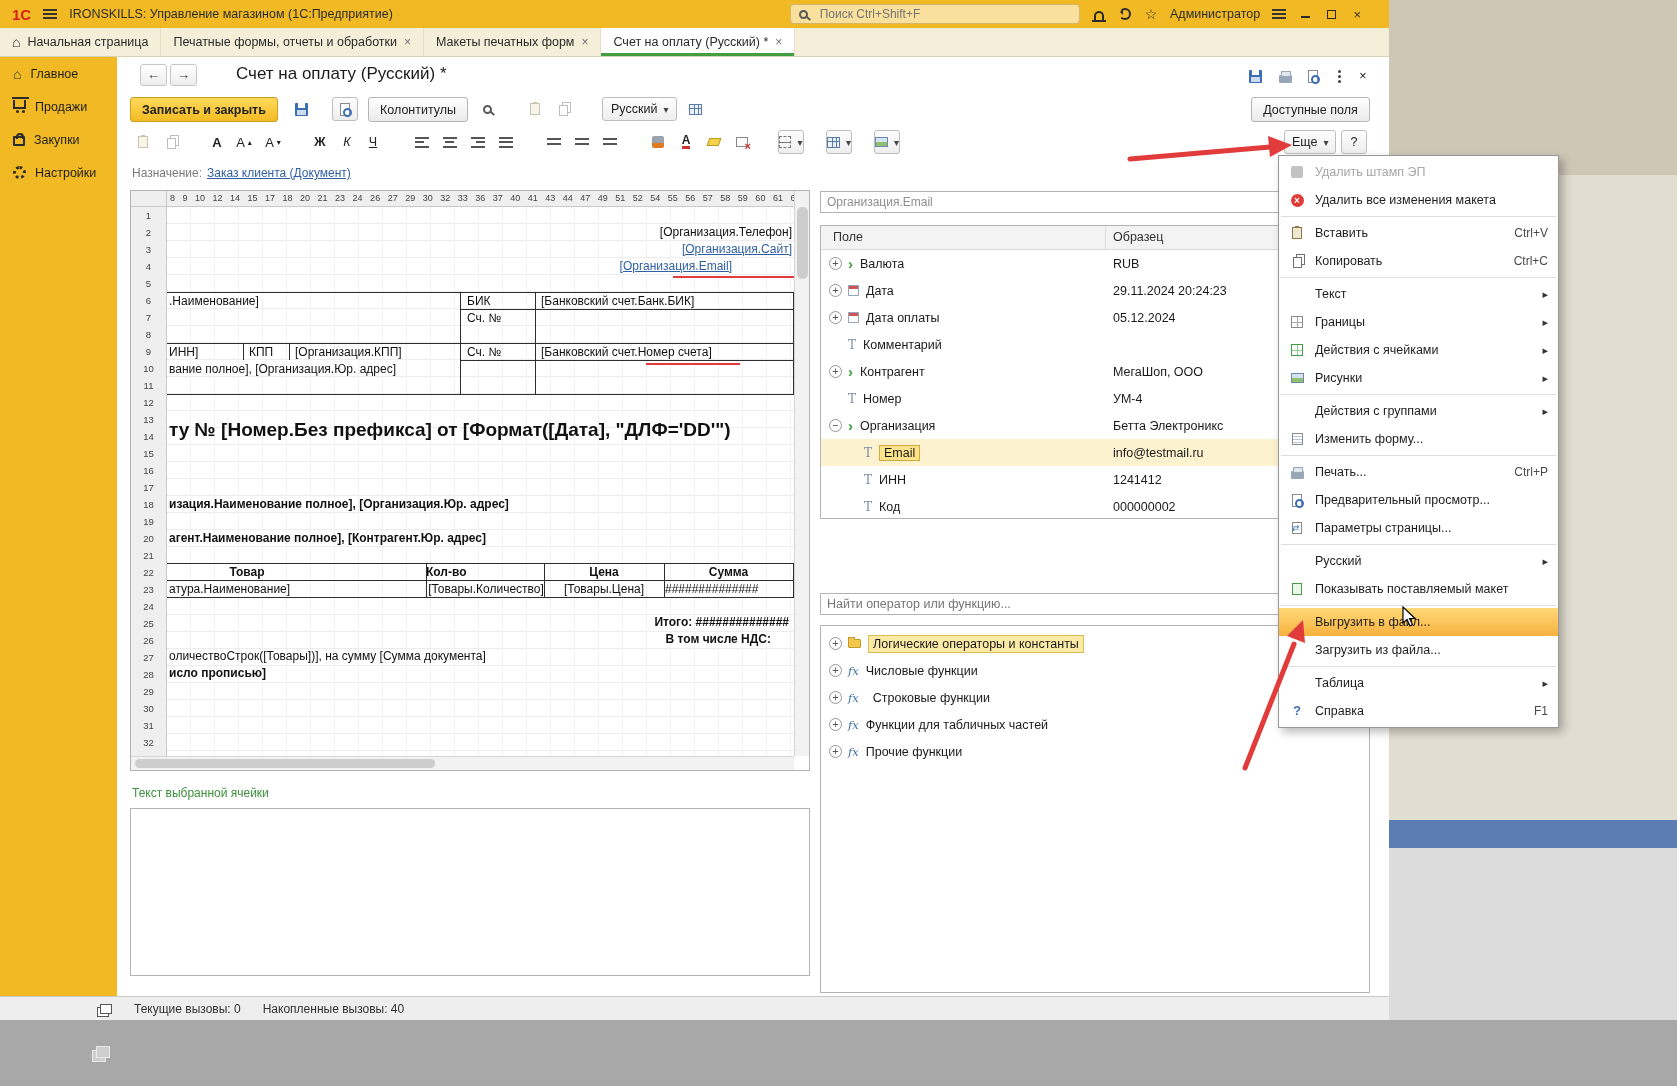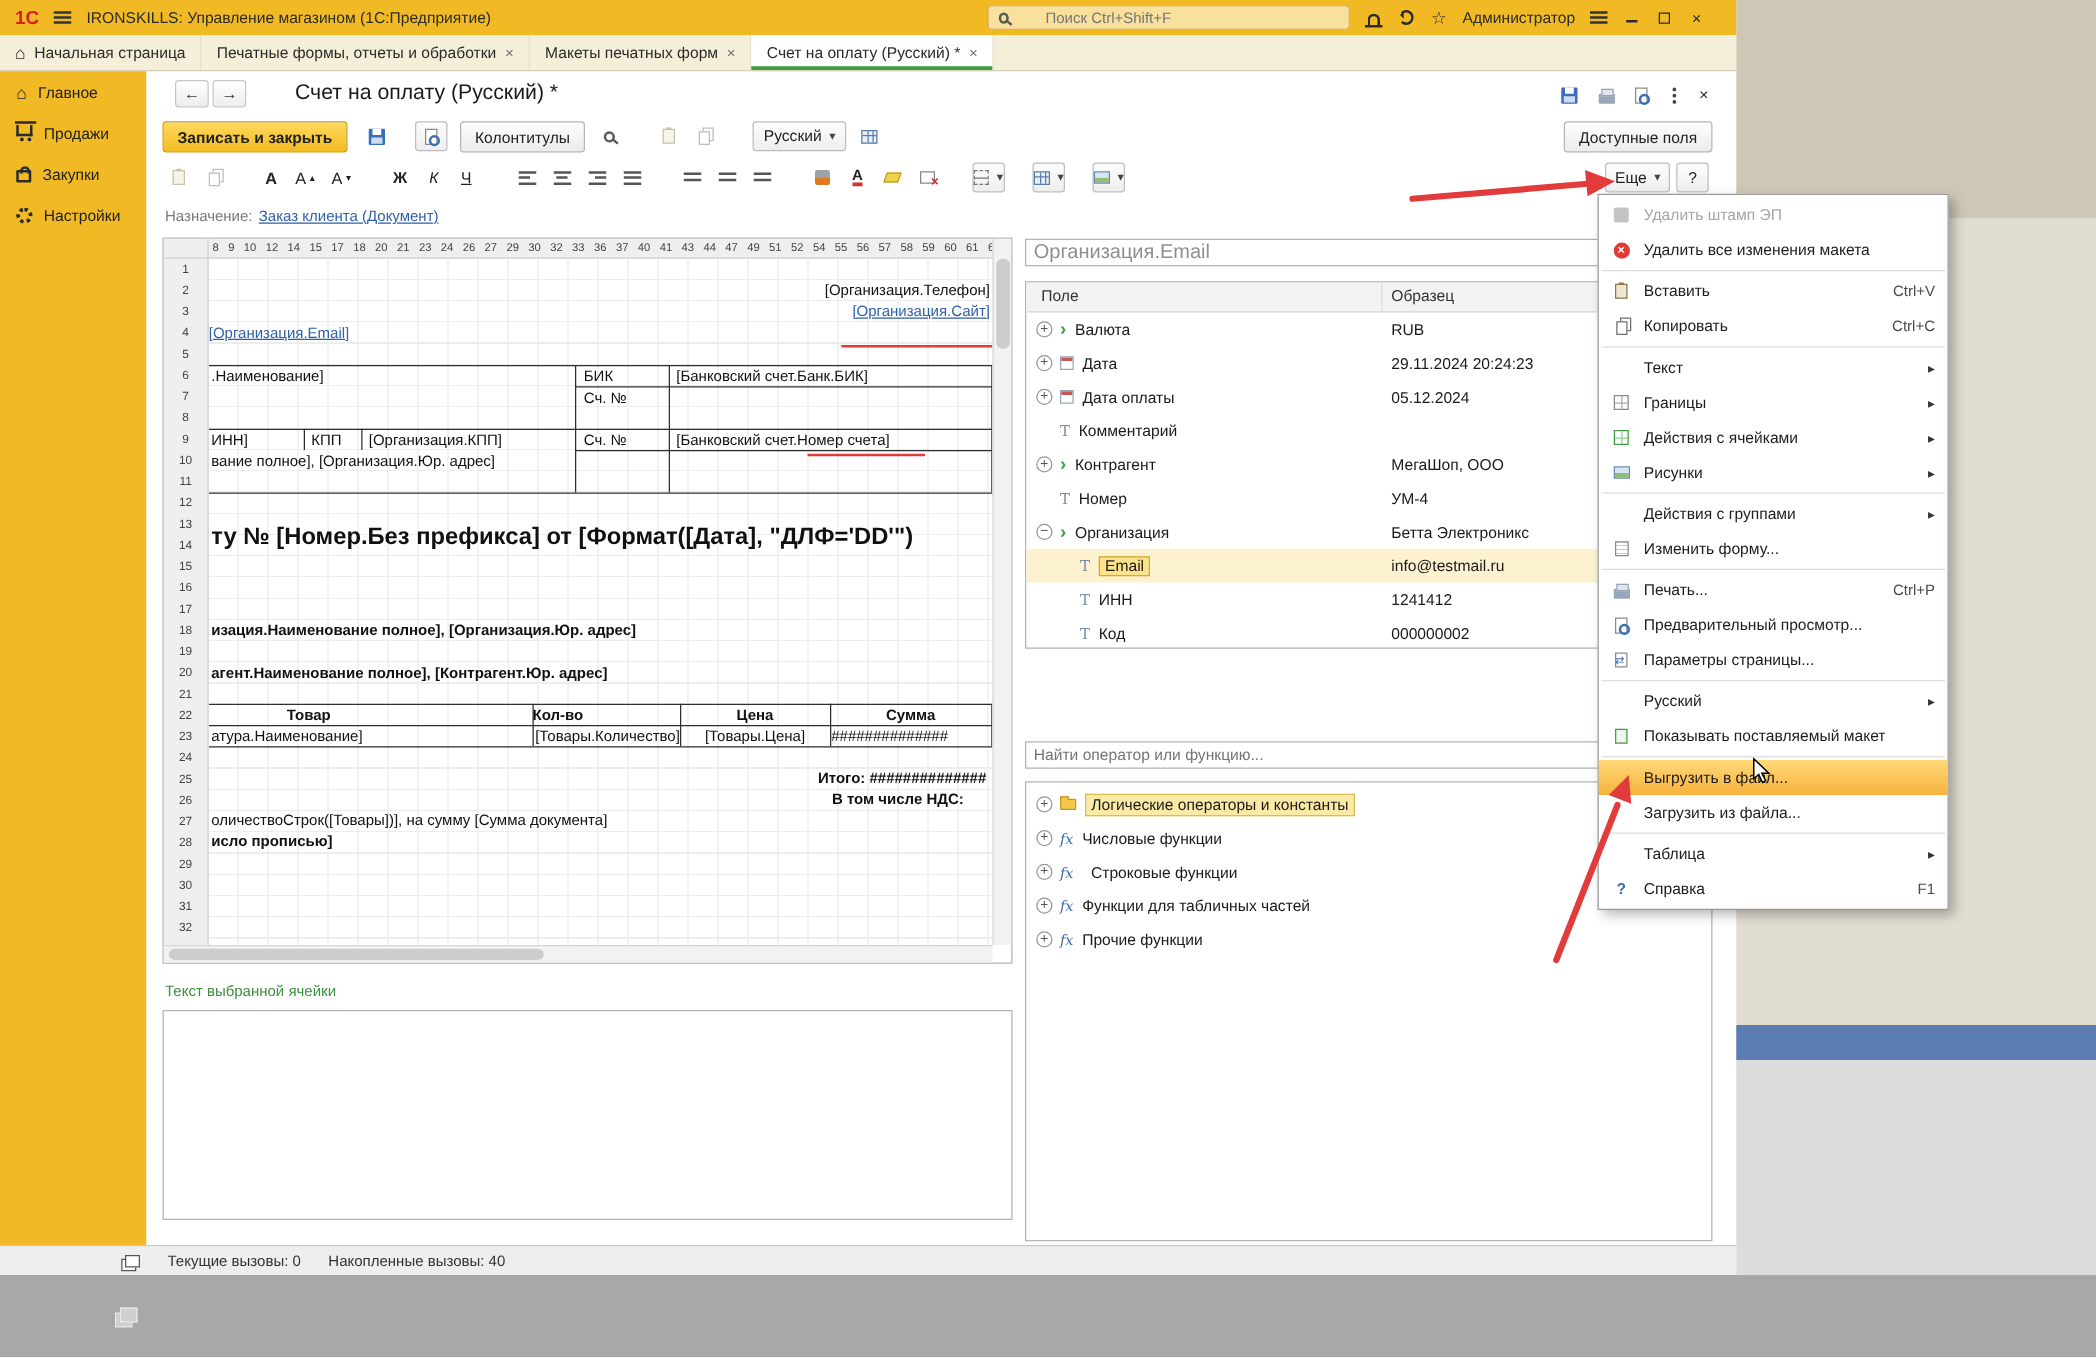--- a/index.html
+++ b/index.html
@@ -9,21 +9,21 @@
 
 .bg1{left:1389px;top:0;width:288px;height:175px;background:#cfc7b6}
 .bg2{left:1389px;top:175px;width:288px;height:645px;background:#e2ddd1}
 .bg3{left:1389px;top:820px;width:288px;height:28px;background:#5b7db2}
 .bg4{left:1389px;top:848px;width:288px;height:172px;background:#dcdcdc}
 .darkstrip{left:0;top:1020px;width:1677px;height:66px;background:#a8a8a8}
 
 .titlebar{left:0;top:0;width:1389px;height:28px;background:#f1ba25;display:flex;align-items:center;gap:12px;padding:0 12px}
 .logo{color:#d8201a;font-weight:bold;font-size:15px}
 .apptitle{font-size:12.5px;color:#2b2b2b;white-space:nowrap}
-.searchbox{position:absolute;left:790px;top:4px;width:290px;height:20px;background:rgba(255,255,255,.55);border:1px solid rgba(120,90,0,.3);border-radius:4px;display:flex;align-items:center;gap:23px;padding:0 8px}
+.searchbox{position:absolute;left:790px;top:4px;width:290px;height:20px;background:rgba(255,255,255,.55);border:1px solid rgba(120,90,0,.3);border-radius:4px;display:flex;align-items:center;gap:6px;padding:0 8px}
 .searchbox input{border:none;background:transparent;outline:none;font-size:12px;color:#555;width:100%;font-family:inherit}
 .tb-right{position:absolute;top:0;height:28px;display:flex;align-items:center}
 .win-btn{width:26px;height:28px;display:flex;align-items:center;justify-content:center;font-size:13px;color:#2b2b2b}
 .i-burger{width:14px;height:10px;background:linear-gradient(#333,#333) 0 0/100% 2px no-repeat,linear-gradient(#333,#333) 0 4px/100% 2px no-repeat,linear-gradient(#333,#333) 0 8px/100% 2px no-repeat}
 .i-bell{width:10px;height:9px;border:2px solid #2b2b2b;border-bottom:none;border-radius:6px 6px 0 0;position:relative;margin-top:2px}
 .i-bell::after{content:"";position:absolute;left:-4px;bottom:-2px;width:14px;height:2px;background:#2b2b2b}
 .i-hist{width:12px;height:12px;border:2px solid #2b2b2b;border-radius:50%;border-left-color:transparent;position:relative}
 .i-hist::after{content:"";position:absolute;left:-4px;top:-1px;border:3px solid transparent;border-right-color:#2b2b2b}
 .i-star::before{content:"☆";font-size:14px;color:#2b2b2b}
 .i-winmax{width:9px;height:9px;border:1.5px solid #2b2b2b}
@@ -94,21 +94,21 @@
 .cbig{font-size:19px;font-weight:bold;line-height:24px;height:24px;width:623px;overflow:hidden}
 .bl{position:absolute;background:#2e2e2e;width:1px;height:1px}
 .rl{position:absolute;background:#e23b3b;height:2px}
 .vscroll{position:absolute;right:0;top:0;width:15px;height:565px;background:#f2f2f2;border-left:1px solid #d5d5d5}
 .vthumb{position:absolute;left:2px;top:16px;width:11px;height:72px;background:#cdcdcd;border-radius:5px}
 .hscroll{position:absolute;left:0;bottom:0;height:14px;width:663px;background:#f2f2f2;border-top:1px solid #d5d5d5}
 .hthumb{position:absolute;left:4px;top:2px;height:9px;width:300px;background:#cdcdcd;border-radius:5px}
 .selcap{left:132px;top:786px;font-size:12px;color:#3c8f3c}
 .txtarea{left:130px;top:808px;width:680px;height:168px;border:1px solid #b3b3b3;background:#fff;resize:none;font-family:inherit}
 
-.pinput{left:820px;top:191px;width:550px;height:22px;border:1px solid #b3b3b3;background:#fff;color:#8f8f8f;font-size:16px;padding:0 6px;font-family:inherit}
+.pinput{left:820px;top:191px;width:550px;height:22px;border:1px solid #b3b3b3;background:#fff;color:#8f8f8f;font-size:12px;padding:0 6px;font-family:inherit}
 .fbox{left:820px;top:225px;width:550px;height:294px;border:1px solid #b3b3b3;background:#fff;overflow:hidden}
 .fhead{height:24px;background:#f3f3f3;border-bottom:1px solid #d8d8d8;position:relative;font-size:12.5px;color:#333;line-height:23px}
 .fhead .c1{position:absolute;left:12px}
 .fhead .c2{position:absolute;left:292px}
 .fhead .vd{position:absolute;left:284px;top:0;bottom:0;width:1px;background:#dcdcdc}
 .frow{height:27px;display:flex;align-items:center;position:relative;font-size:12.5px}
 .frow .nm{margin-left:7px}
 .frow .smp{position:absolute;left:292px}
 .frow.sel{background:#fcf2d0}
 .hlname{background:#fce288;border:1px solid #cfa93f;padding:0 4px;margin-left:3px}
@@ -381,21 +381,21 @@
 26
 27
 28
 29
 30
 31
 32</div>
     <div class="scontent">
       <div class="cell" style="top:17px;left:0;width:625px;text-align:right">[Организация.Телефон]</div>
       <div class="cell clink" style="top:34px;left:0;width:625px;text-align:right">[Организация.Сайт]</div>
-      <div class="cell clink" style="top:51px;left:0;width:553px;text-align:left">[Организация.Email]</div>
+      <div class="cell clink" style="top:51px;left:12px;width:553px;text-align:right">[Организация.Email]</div>
       <div class="rl" style="top:69px;left:506px;width:121px"></div>
       <div class="cell" style="top:86px;left:2px">.Наименование]</div>
       <div class="cell" style="top:86px;left:300px">БИК</div>
       <div class="cell" style="top:86px;left:374px">[Банковский счет.Банк.БИК]</div>
       <div class="cell" style="top:103px;left:300px">Сч. №</div>
       <div class="cell" style="top:137px;left:2px">ИНН]</div>
       <div class="cell" style="top:137px;left:82px">КПП</div>
       <div class="cell" style="top:137px;left:128px">[Организация.КПП]</div>
       <div class="cell" style="top:137px;left:300px">Сч. №</div>
       <div class="cell" style="top:137px;left:374px">[Банковский счет.Номер счета]</div>

